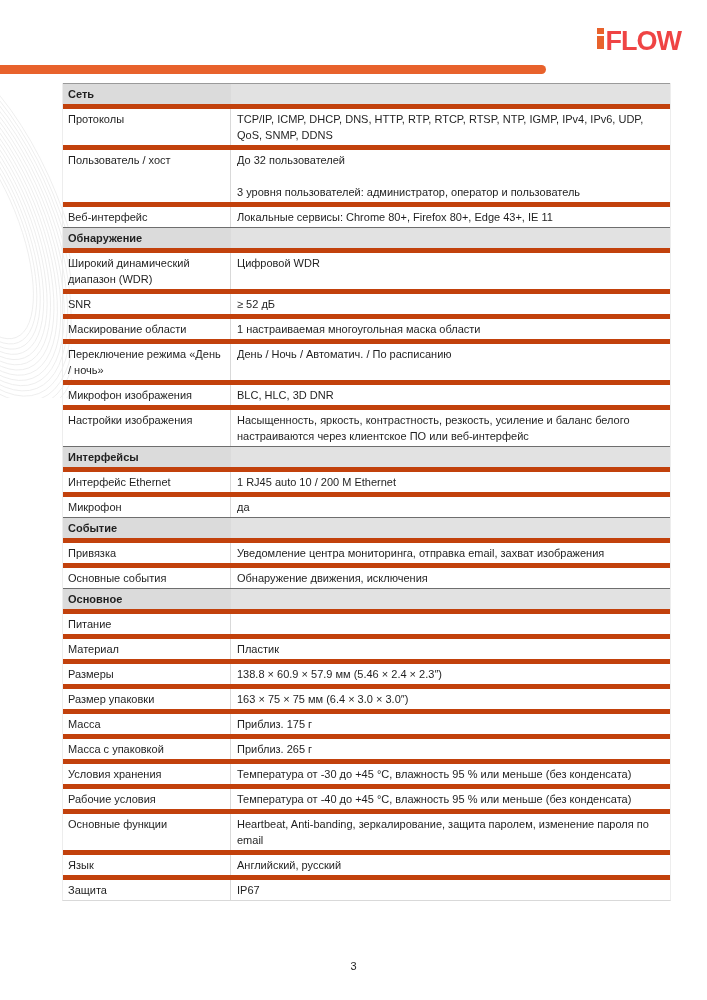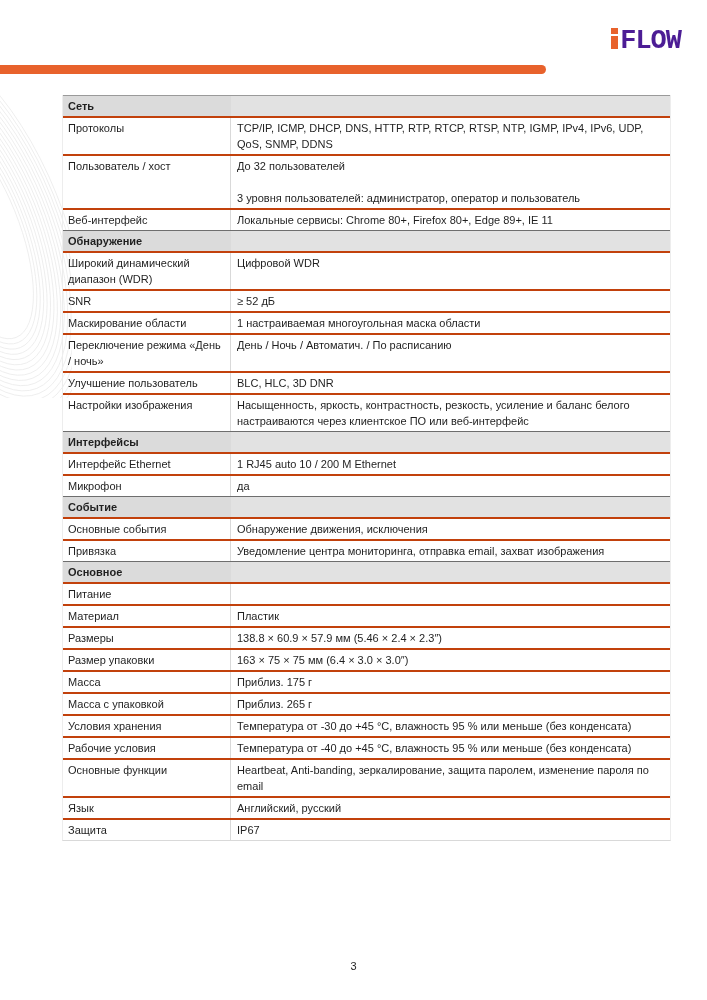--- a/index.html
+++ b/index.html
@@ -16,45 +16,45 @@
   
   .logo{
     position:absolute;top:28px;right:26px;
     display:flex;align-items:flex-end;
   }
   .logo .i-mark{display:flex;flex-direction:column;align-items:center;margin-right:2px;margin-bottom:3px;}
   .logo .i-dot{width:7px;height:6px;background:#E8622C;margin-bottom:2px;}
   .logo .i-stem{width:7px;height:13px;background:#E8622C;}
   .logo .logo-text{
     font-size:27px;font-weight:800;line-height:22px;
-    letter-spacing:-1px;color:#4c1d95;font-family:Liberation Mono, monospace;
+    letter-spacing:-1px;color:#ef4444;
   }
 
   .accent-bar{
     position:absolute;left:0;top:65px;
     width:546px;height:9px;
     background:#E8622C;
     border-radius:0 5px 5px 0;
   }
 
   
   .swirl{
     position:absolute;left:0;top:78px;width:72px;height:320px;
     overflow:hidden;pointer-events:none;
   }
 
   
   .spec-table{
-    position:absolute;left:62px;top:95px;width:607px;
+    position:absolute;left:62px;top:83px;width:607px;
     border-bottom:1px solid #d9d9d9;
     border-left:1px solid #ededed;
     border-right:1px solid #ededed;
     font-size:11px;line-height:16px;
   }
-  .row{display:flex;border-top:2px solid #c2410c;}
+  .row{display:flex;border-top:5px solid #c2410c;}
   .row .cell-label{
     width:168px;flex:0 0 168px;box-sizing:border-box;
     padding:2px 8px 2px 5px;
     border-right:1px solid #d9d9d9;
   }
   .row .cell-value{
     flex:1;box-sizing:border-box;
     padding:2px 8px 2px 6px;
     white-space:pre-line;
   }
@@ -120,21 +120,21 @@
       <div class="cell-value">TCP/IP, ICMP, DHCP, DNS, HTTP, RTP, RTCP, RTSP, NTP, IGMP, IPv4, IPv6, UDP, QoS, SNMP, DDNS</div>
     </div>
       <div class="row">
       <div class="cell-label">Пользователь / хост</div>
       <div class="cell-value">До 32 пользователей
 
 3 уровня пользователей: администратор, оператор и пользователь</div>
     </div>
       <div class="row">
       <div class="cell-label">Веб-интерфейс</div>
-      <div class="cell-value">Локальные сервисы: Chrome 80+, Firefox 80+, Edge 89+, IE 11</div>
+      <div class="cell-value">Локальные сервисы: Chrome 80+, Firefox 80+, Edge 43+, IE 11</div>
     </div>
       <div class="section-row">
       <div class="cell-label">Обнаружение</div>
       <div class="cell-fill"></div>
     </div>
       <div class="row">
       <div class="cell-label">Широкий динамический диапазон (WDR)</div>
       <div class="cell-value">Цифровой WDR</div>
     </div>
       <div class="row">
@@ -143,21 +143,21 @@
     </div>
       <div class="row">
       <div class="cell-label">Маскирование области</div>
       <div class="cell-value">1 настраиваемая многоугольная маска области</div>
     </div>
       <div class="row">
       <div class="cell-label">Переключение режима «День / ночь»</div>
       <div class="cell-value">День / Ночь / Автоматич. / По расписанию</div>
     </div>
       <div class="row">
-      <div class="cell-label">Улучшение пользователь</div>
+      <div class="cell-label">Микрофон изображения</div>
       <div class="cell-value">BLC, HLC, 3D DNR</div>
     </div>
       <div class="row">
       <div class="cell-label">Настройки изображения</div>
       <div class="cell-value">Насыщенность, яркость, контрастность, резкость, усиление и баланс белого настраиваются через клиентское ПО или веб-интерфейс</div>
     </div>
       <div class="section-row">
       <div class="cell-label">Интерфейсы</div>
       <div class="cell-fill"></div>
     </div>
@@ -167,27 +167,27 @@
     </div>
       <div class="row">
       <div class="cell-label">Микрофон</div>
       <div class="cell-value">да</div>
     </div>
       <div class="section-row">
       <div class="cell-label">Событие</div>
       <div class="cell-fill"></div>
     </div>
       <div class="row">
+      <div class="cell-label">Привязка</div>
+      <div class="cell-value">Уведомление центра мониторинга, отправка email, захват изображения</div>
+    </div>
+      <div class="row">
       <div class="cell-label">Основные события</div>
       <div class="cell-value">Обнаружение движения, исключения</div>
     </div>
-      <div class="row">
-      <div class="cell-label">Привязка</div>
-      <div class="cell-value">Уведомление центра мониторинга, отправка email, захват изображения</div>
-    </div>
       <div class="section-row">
       <div class="cell-label">Основное</div>
       <div class="cell-fill"></div>
     </div>
       <div class="row">
       <div class="cell-label">Питание</div>
     </div>
       <div class="row">
       <div class="cell-label">Материал</div>
       <div class="cell-value">Пластик</div>

